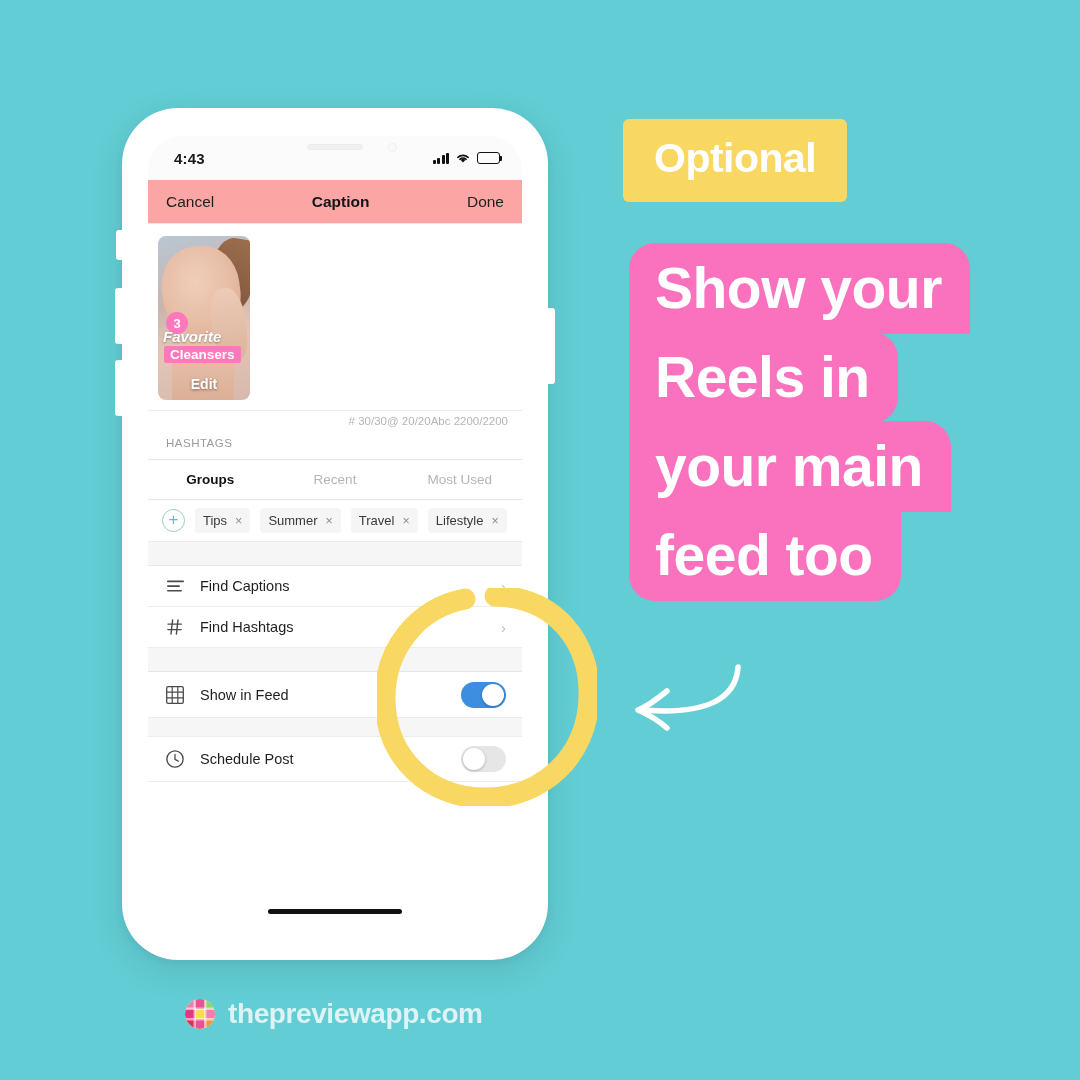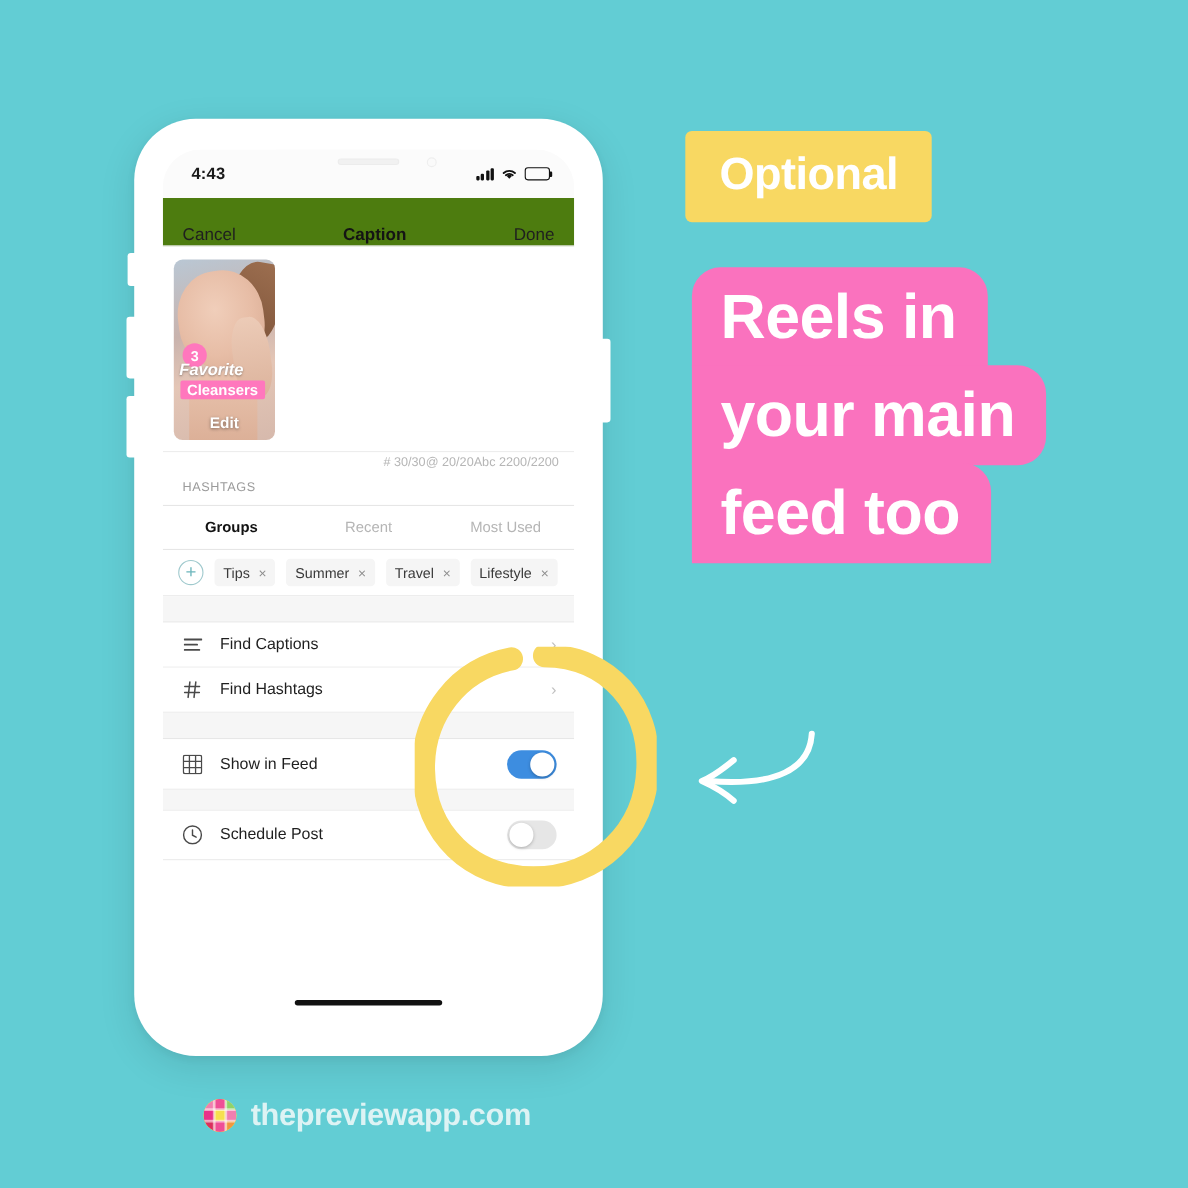--- a/index.html
+++ b/index.html
@@ -78,23 +78,23 @@
   }
   .battery-shape::after {
     content:""; position:absolute; right:-3.4px; top:3px;
     width:2px; height:4.5px; background:#111; border-radius:0 1px 1px 0;
   }
   .battery-fill { width: 42%; height: 100%; background: #111; border-radius: 1px; }
 
   
   #nav-bar {
     height: 44px;
-    display:flex; align-items:flex-end; justify-content:space-between;
+    display:flex; align-items:center; justify-content:space-between;
     padding: 0 18px;
-    background: #4d7c0f;
+    background: #fca5a5;
     border-bottom: 1px solid #e8e8e8;
   }
   #nav-cancel, #nav-done { font-size: 15.5px; color: #1f1f1f; }
   #nav-title { font-size: 15.5px; font-weight: bold; color: #141414; }
 
   
   #caption-area {
     display: flex; padding: 12px 10px 10px 10px; gap: 10px;
     background: #fff; height: 186px;
   }
@@ -427,20 +427,21 @@
   <path d="M118 8
            C178 9 214 54 212 110
            C210 168 166 210 108 210
            C52 210 9 170 8 112
            C7 62 40 20 88 11" fill="none" stroke="#F8D862" stroke-width="21" stroke-linecap="round"></path>
 </svg>
 
 <div id="optional-badge">Optional</div>
 
 <div id="headline-block">
+  <div class="headline-line">Show your</div>
   <div class="headline-line">Reels in</div>
   <div class="headline-line">your main</div>
   <div class="headline-line">feed too</div>
 </div>
 
 <svg id="feed-arrow" width="130" height="80" viewBox="0 0 130 80">
   <path d="M118 12 C116 44 86 60 24 55" fill="none" stroke="#ffffff" stroke-width="5.5" stroke-linecap="round"></path>
   <path d="M47 36 C36 45 26 52 18 55 C27 59 38 65 47 73" fill="none" stroke="#ffffff" stroke-width="5.5" stroke-linecap="round" stroke-linejoin="round"></path>
 </svg>
 

